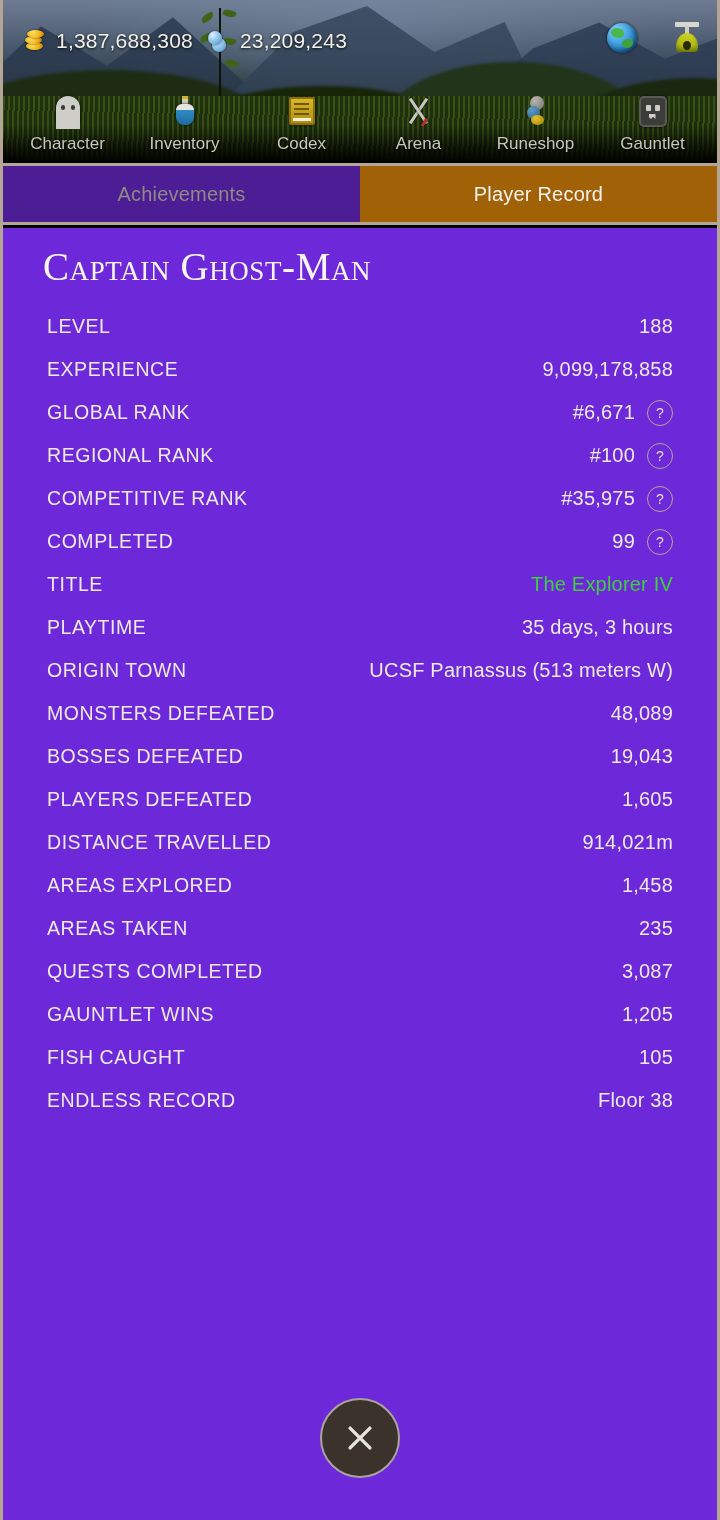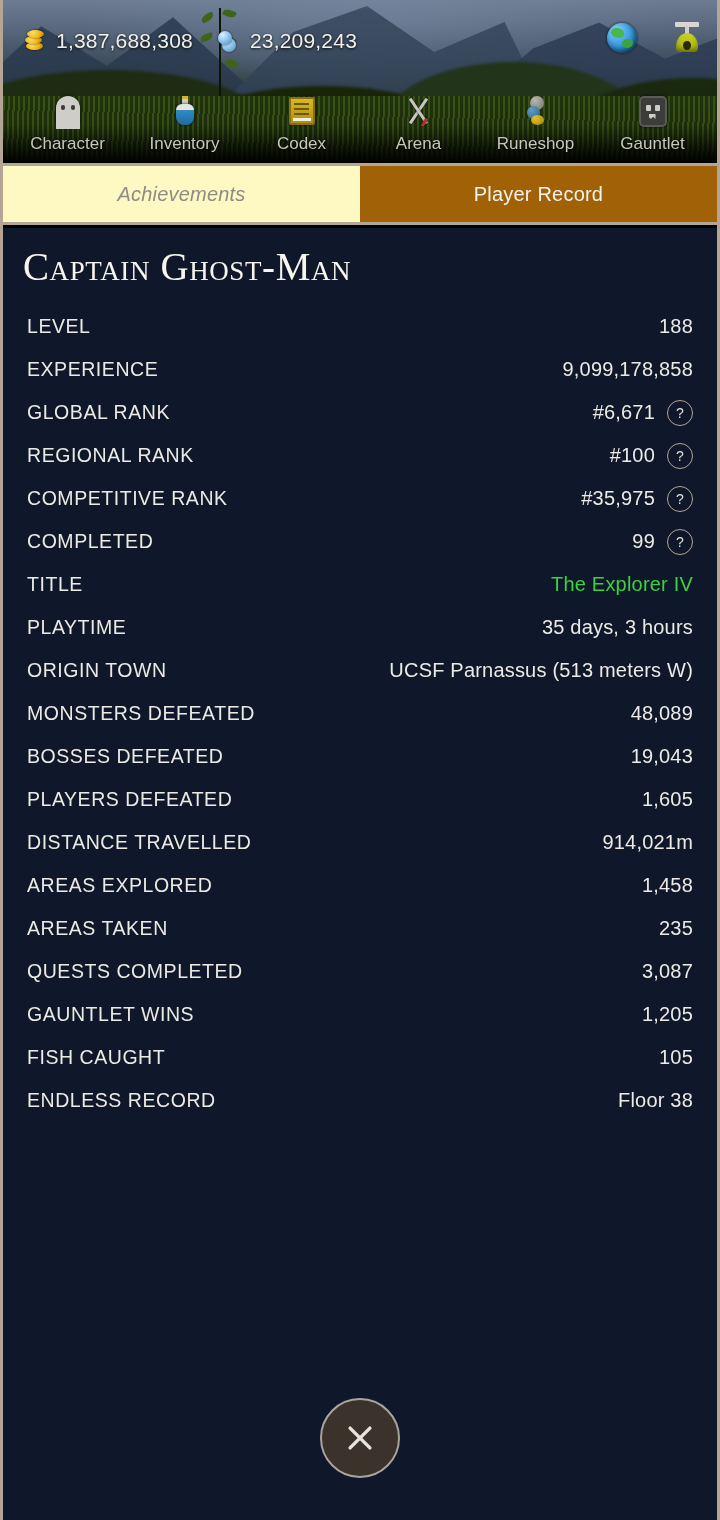--- a/index.html
+++ b/index.html
@@ -78,21 +78,21 @@
     background: #0e1405;
   }
   .sapling .lf {
     position: absolute; width: 13px; height: 7px; border-radius: 60% 10% 60% 10%;
     background: #3f6418;
   }
 
   
   .currency-bar {
     position: absolute; left: 0; top: 24px; height: 34px;
-    display: flex; align-items: center; gap: 10px; padding-left: 20px;
+    display: flex; align-items: center; padding-left: 20px;
   }
   .cur { display: flex; align-items: center; gap: 11px; }
   .cur + .cur { margin-left: 14px; }
   .cur-val {
     color: #f2f0ea; font-size: 21px; letter-spacing: 0.2px;
     text-shadow: 0 1px 3px rgba(0,0,0,0.95);
   }
   .coin-stack { position: relative; width: 22px; height: 24px; }
   .coin-stack i {
     position: absolute; display: block; width: 17px; height: 8px;
@@ -273,27 +273,27 @@
   .tabs {
     position: absolute; left: 0; right: 0; top: 163px; height: 62px;
     display: flex;
     border-top: 3px solid #b5a595;
     border-bottom: 3px solid #b5a595;
   }
   .tab {
     flex: 1; display: flex; align-items: center; justify-content: center;
     font-size: 20px; cursor: pointer; letter-spacing: .2px;
   }
-  .tab.inactive { background: #fef9c3; color: #8e8b85; font-style: italic; }
+  .tab.inactive { background: #4c1d95; color: #8e8b85; }
   .tab.active   { background: #a16207; color: #f4f2ec; }
 
   
   .panel {
     position: absolute; left: 0; right: 0; top: 228px; bottom: 0;
-    background: #0f172a; padding: 0 16px;
+    background: #6d28d9; padding: 0 36px;
   }
   .player-name {
     font-family: "Liberation Serif", serif;
     font-variant: small-caps;
     font-size: 39px;
     color: #f7f5ef;
     letter-spacing: 0.6px;
     padding: 16px 0 16px 4px;
   }
 

